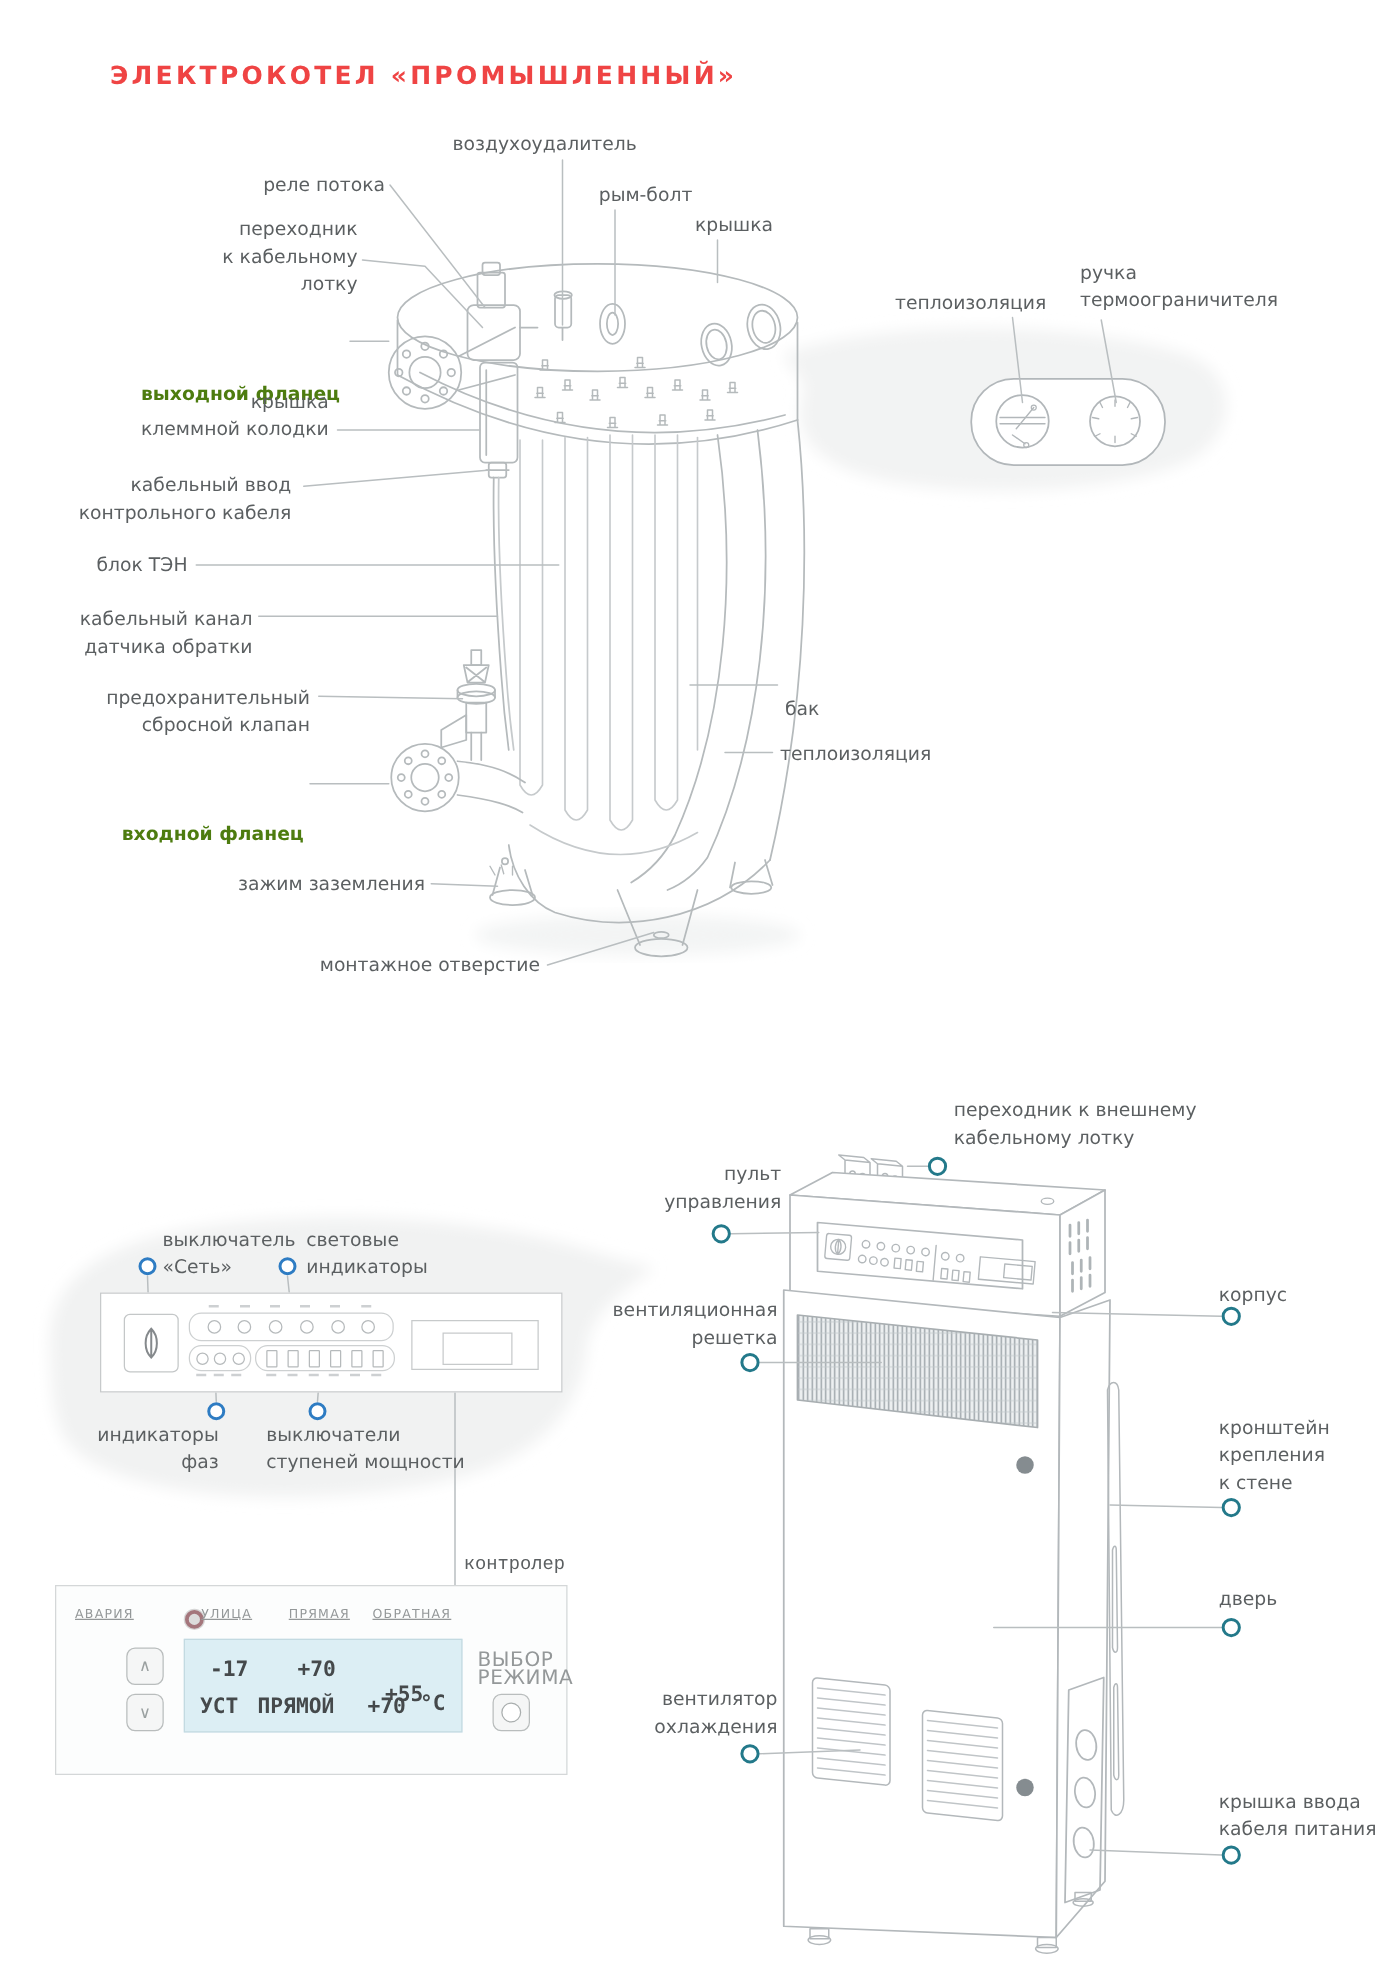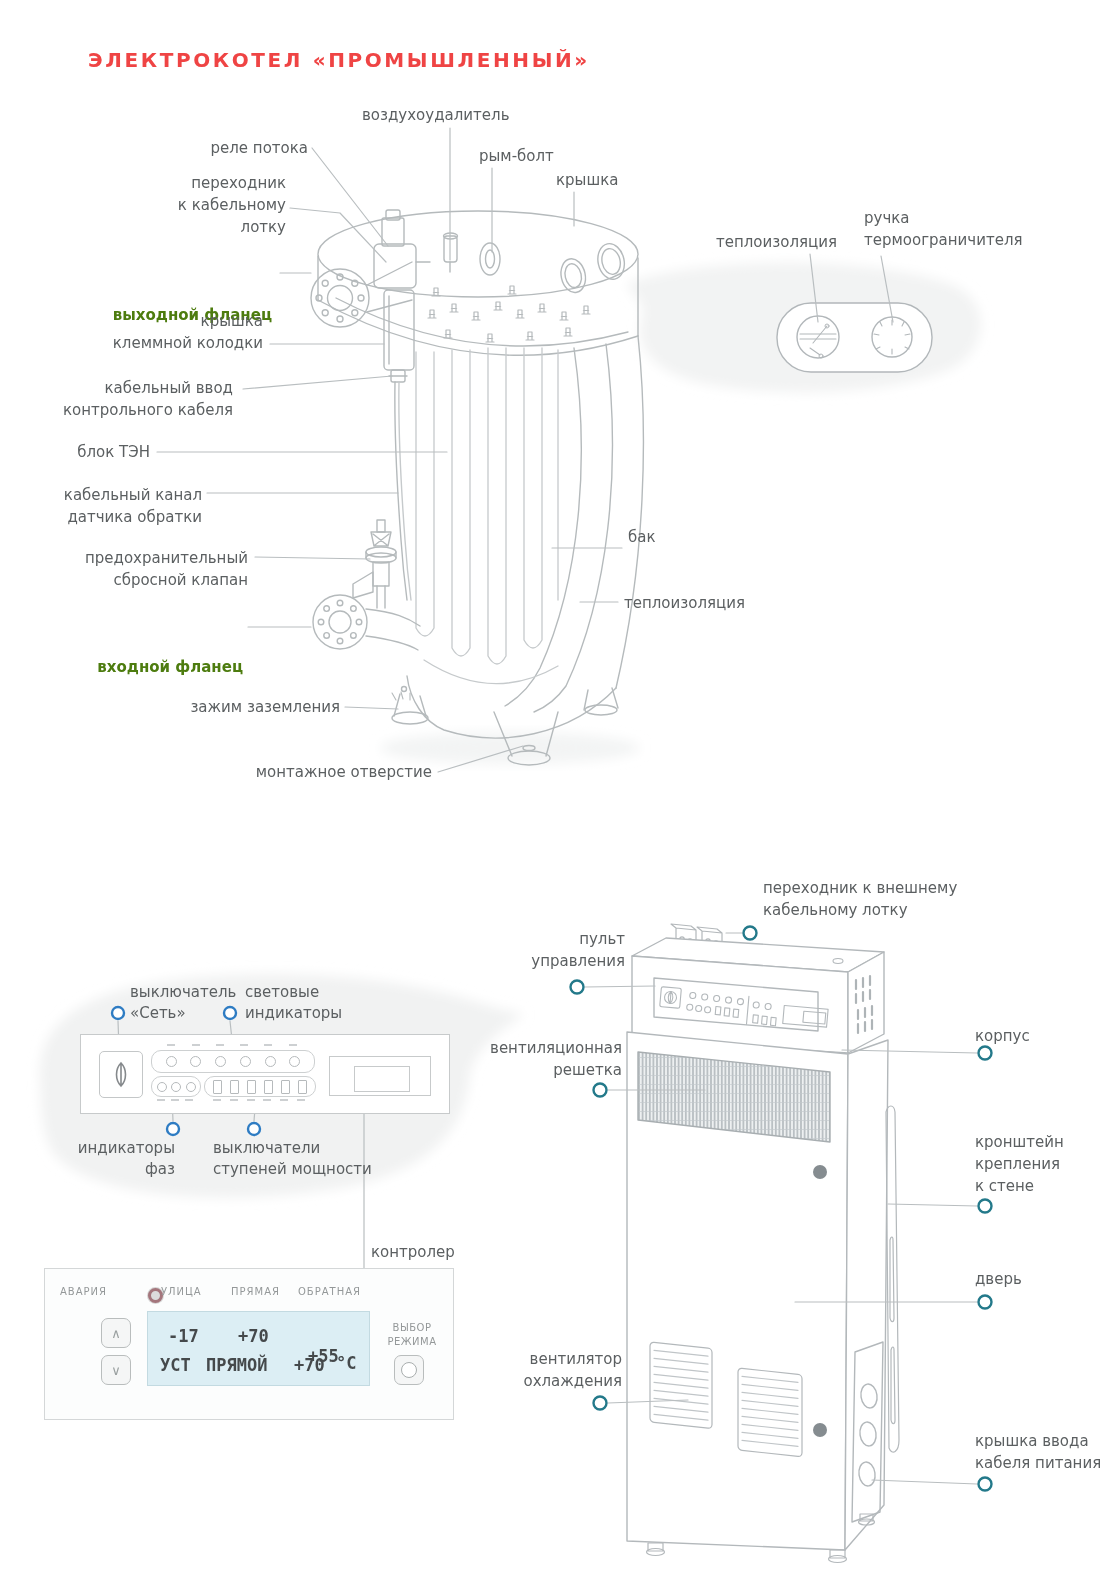--- a/index.html
+++ b/index.html
@@ -21,30 +21,30 @@
   .led-row{position:absolute;left:0;top:0;width:100%;height:100%;display:flex;align-items:center;justify-content:space-evenly;}
   .lamp{width:9px;height:9px;border:1.5px solid #b6babc;border-radius:50%;}
   .lamp.sm{width:8px;height:8px;}
   .sw{width:7px;height:12px;border:1.4px solid #b6babc;border-radius:1px;}
   .dash-row{position:absolute;display:flex;justify-content:space-evenly;align-items:center;}
   .dash-row i{display:block;width:8px;height:2px;background:#cdd0d2;}
   .disp-outer{position:absolute;left:248px;top:21px;width:100px;height:38px;border:1px solid #c7cacb;}
   .disp-inner{position:absolute;left:24px;top:9px;width:54px;height:24px;border:1px solid #c7cacb;}
   
   .ctrl{position:absolute;left:44px;top:1268px;width:408px;height:150px;background:#fcfdfd;border:1px solid #d4d7d8;}
-  .ctrl .tag{position:absolute;font-size:10px;color:#949899;letter-spacing:1px;}
+  .ctrl .tag{position:absolute;font-size:10px;color:#949899;letter-spacing:1px;text-decoration:underline;}
   .led{position:absolute;left:103px;top:19px;width:9px;height:9px;border-radius:50%;
        border:3px solid #a4767c;background:#dcdcdc;box-shadow:0 0 0 1px #d6d6d6;}
   .btn{position:absolute;width:28px;height:28px;border:1.5px solid #b9bdbd;border-radius:7px;background:#f5f6f6;
        color:#9aa0a0;font-size:13px;display:flex;align-items:center;justify-content:center;}
   .lcd{position:absolute;left:102px;top:42px;width:221px;height:73px;background:#dceef4;border:1px solid #c3dae1;
        font-family:"DejaVu Sans Mono","Liberation Mono",monospace;font-weight:bold;font-size:17px;color:#45494b;}
   .lcd span{position:absolute;}
   .mode-circle{width:14px;height:14px;border:1.6px solid #a9aeae;border-radius:50%;background:#fff;}
-  .mode-tag{position:absolute;left:337px;top:52px;width:60px;font-size:10px;color:#949899;
+  .mode-tag{position:absolute;left:337px;top:52px;width:60px;font-size:16px;color:#949899;
             text-align:center;line-height:14px;letter-spacing:.5px;white-space:pre-line;}
 </style>
 </head>
 <body>
 
 <div class="canvas">
 
 <svg class="art" width="1104" height="1572" viewBox="0 0 1104 1572" fill="none" stroke-linecap="round" stroke-linejoin="round">
   <defs>
     <filter id="soft" x="-20%" y="-20%" width="140%" height="140%">
@@ -363,21 +363,21 @@
 <div class="lb ra" style="right:954px;top:441px;">блок ТЭН</div>
 <div class="lb ra" style="right:902px;top:484px;">кабельный канал
 датчика обратки</div>
 <div class="lb ra" style="right:856px;top:547px;">предохранительный
 сбросной клапан</div>
 <div class="lb ra bold" style="right:861px;top:616px;">входной фланец</div>
 <div class="lb ra" style="right:764px;top:696px;">зажим заземления</div>
 <div class="lb ra" style="right:672px;top:761px;">монтажное отверстие</div>
 <div class="lb" style="left:479px;top:145px;">рым-болт</div>
 <div class="lb" style="left:556px;top:169px;">крышка</div>
-<div class="lb" style="left:628px;top:526px;">бак</div>
+<div class="lb" style="left:628px;top:556px;">бак</div>
 <div class="lb" style="left:624px;top:592px;">теплоизоляция</div>
 <div class="lb" style="left:716px;top:231px;">теплоизоляция</div>
 <div class="lb" style="left:864px;top:207px;">ручка
 термоограничителя</div>
 
 <div class="lb" style="left:763px;top:877px;">переходник к внешнему
 кабельному лотку</div>
 <div class="lb ra" style="right:479px;top:928px;">пульт
 управления</div>
 <div class="lb" style="left:975px;top:1025px;">корпус</div>
@@ -393,21 +393,21 @@
 кабеля питания</div>
 
 <div class="lb" style="left:130px;top:982px;line-height:21px;">выключатель
 «Сеть»</div>
 <div class="lb" style="left:245px;top:982px;line-height:21px;">световые
 индикаторы</div>
 <div class="lb ra" style="right:929px;top:1138px;line-height:21px;">индикаторы
 фаз</div>
 <div class="lb" style="left:213px;top:1138px;line-height:21px;">выключатели
 ступеней мощности</div>
-<div class="lb" style="left:371px;top:1241px;">контролер</div>
+<div class="lb" style="left:371px;top:1241px;font-family:Liberation Mono, monospace;">контролер</div>
 
 <div class="panel">
   <div class="knob-sq">
     <svg width="42" height="45" viewBox="0 0 42 45">
       <path d="M21,11 C27,17 27,28 21,34 C15,28 15,17 21,11 Z M21,11 V34" fill="none" stroke="#85898c" stroke-width="1.6"></path>
     </svg>
   </div>
   <div class="dash-row" style="left:70px;top:8px;width:162px;height:3px;">
         <i></i>
         <i></i>

